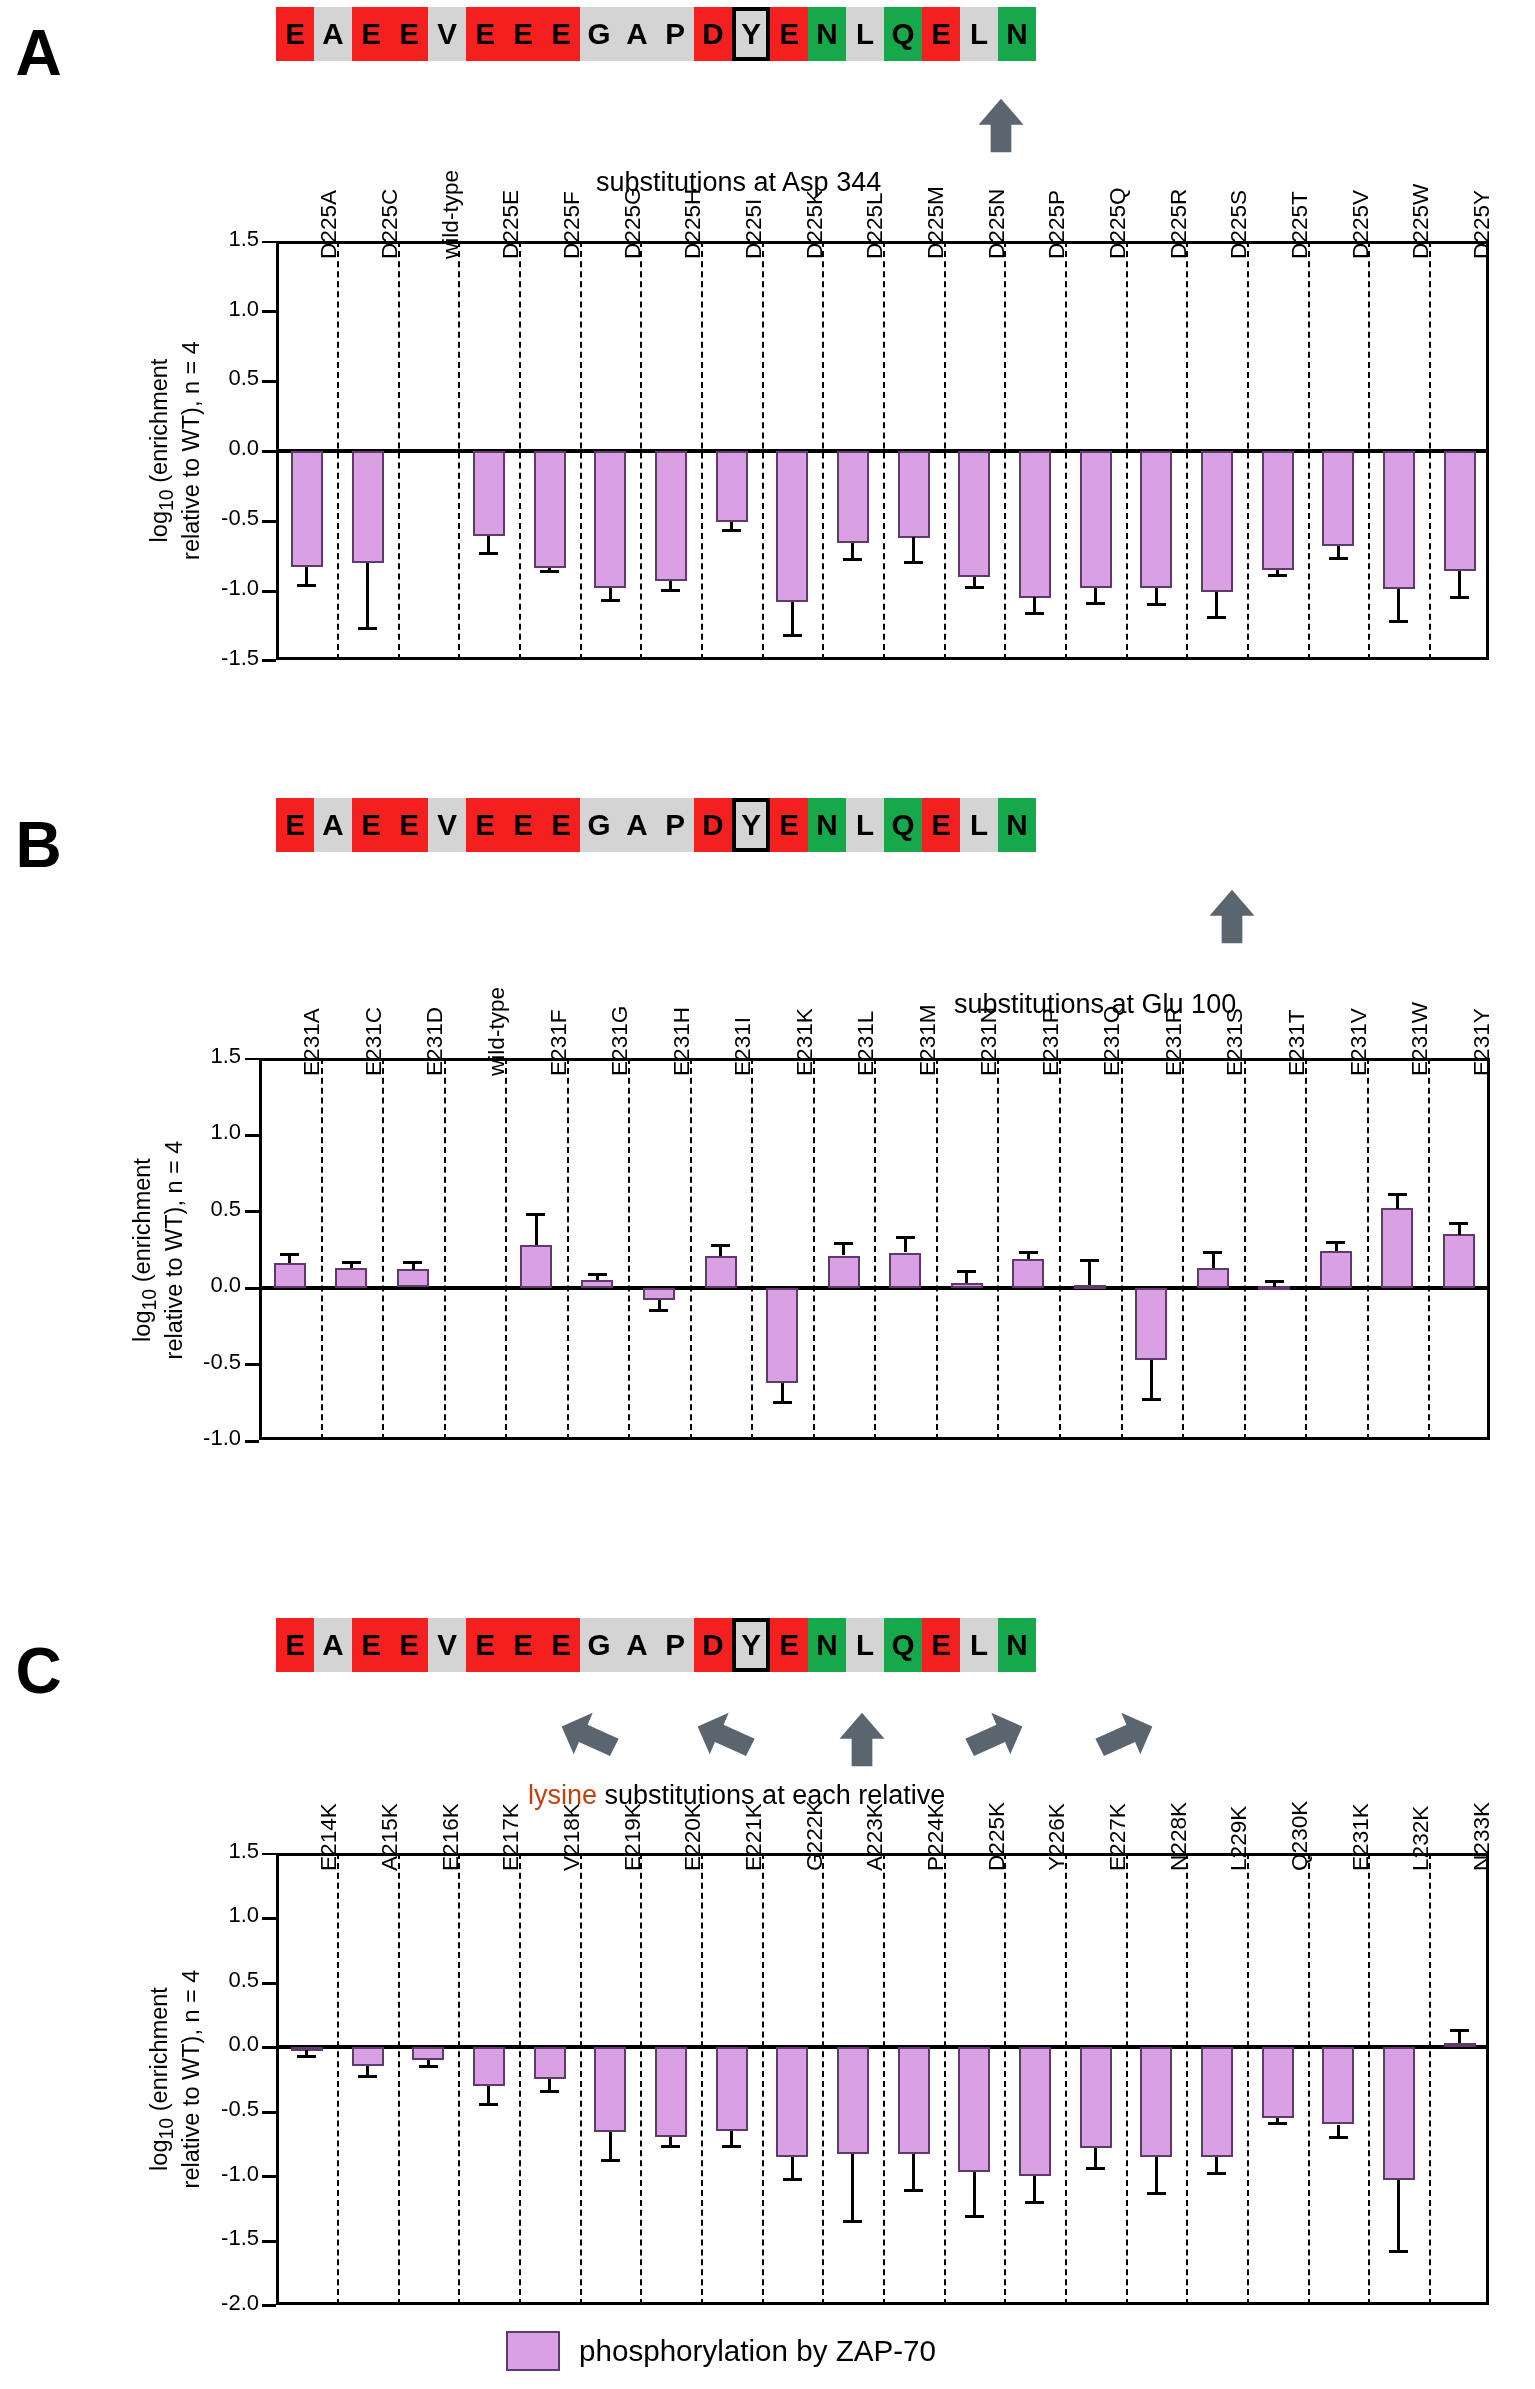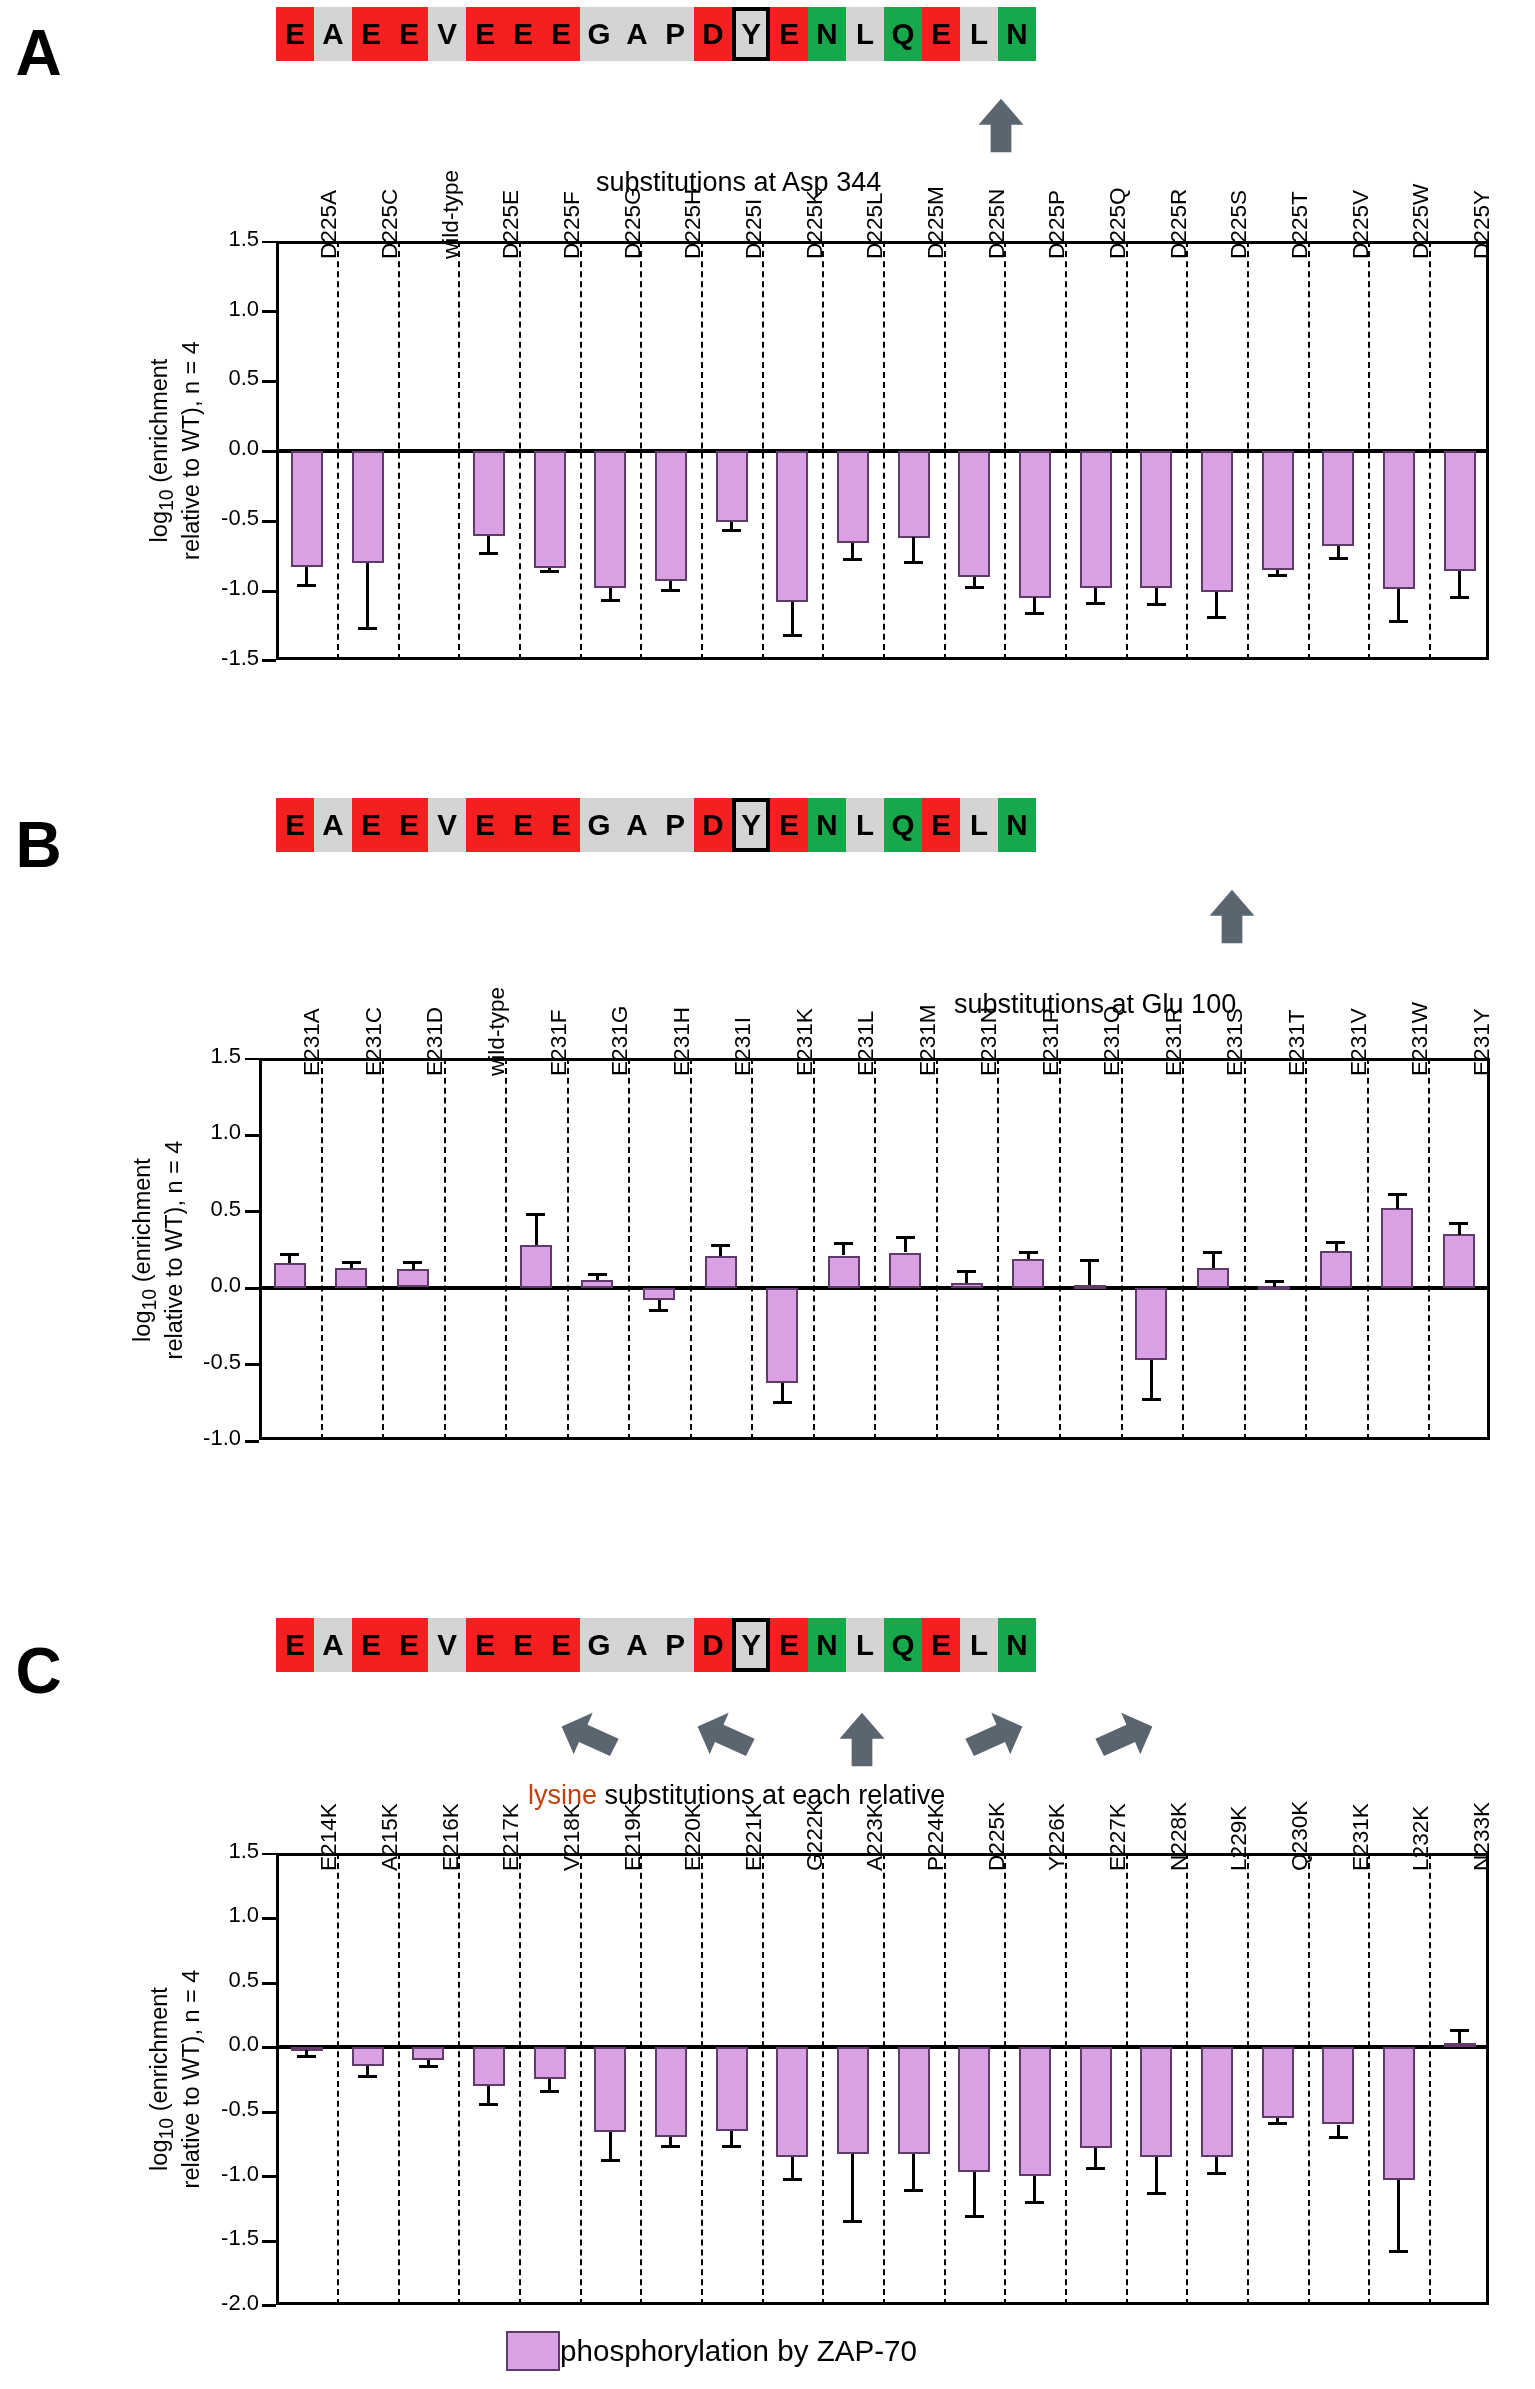--- a/index.html
+++ b/index.html
@@ -23,21 +23,21 @@
   .ylabel{position:absolute;transform:rotate(-90deg);transform-origin:left top;font-size:23.5px;text-align:center;white-space:nowrap;}
   .ytick{position:absolute;font-size:22px;text-align:right;white-space:nowrap;}
   .ytickmark{position:absolute;background:#000;height:2.6px;}
   .zeroline{position:absolute;background:#000;height:3.5px;}
   .sep{position:absolute;border-left:2.6px dashed #000;}
   .bar{position:absolute;background:#d9a0e3;border:2.6px solid #5f3a6b;box-sizing:border-box;}
   .err{position:absolute;background:#000;width:2.6px;}
   .errcap{position:absolute;background:#000;height:2.6px;}
   .catlabel{position:absolute;font-size:22.6px;transform:rotate(-90deg);transform-origin:left top;white-space:nowrap;font-family:"Liberation Sans",sans-serif;}
   
-  .legend{position:absolute;display:flex;align-items:center;}
+  .legend{position:absolute;display:flex;align-items:center;gap:19px;}
   .legend .swatch{width:54px;height:40px;background:#d9a0e3;border:2.6px solid #5f3a6b;box-sizing:border-box;}
   .legend .ltext{font-size:29.6px;}
 </style>
 </head>
 <body>
 
 <div class="panel" id="panel-A">
   <div class="panel-letter" style="left:15.6px;top:15.6px;">A</div>
   <div class="seq" id="seqA" style="left:276px;top:7px;">
       <div class="res red">E</div>

